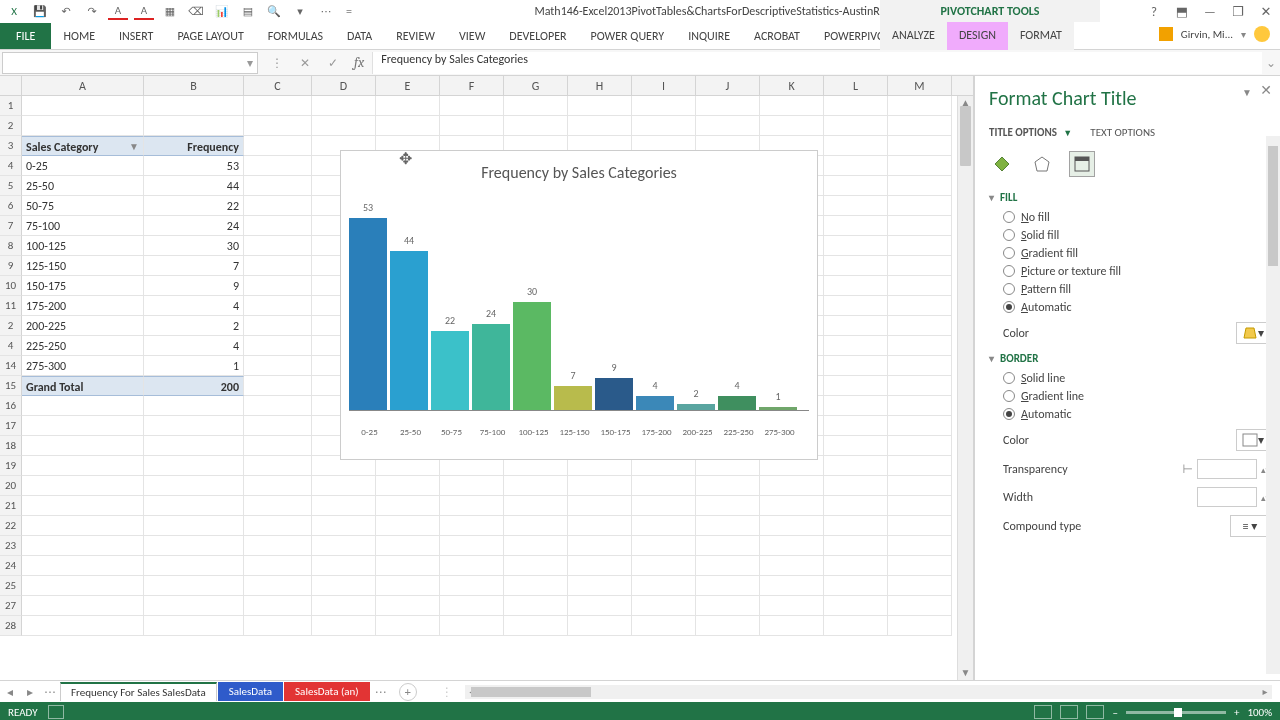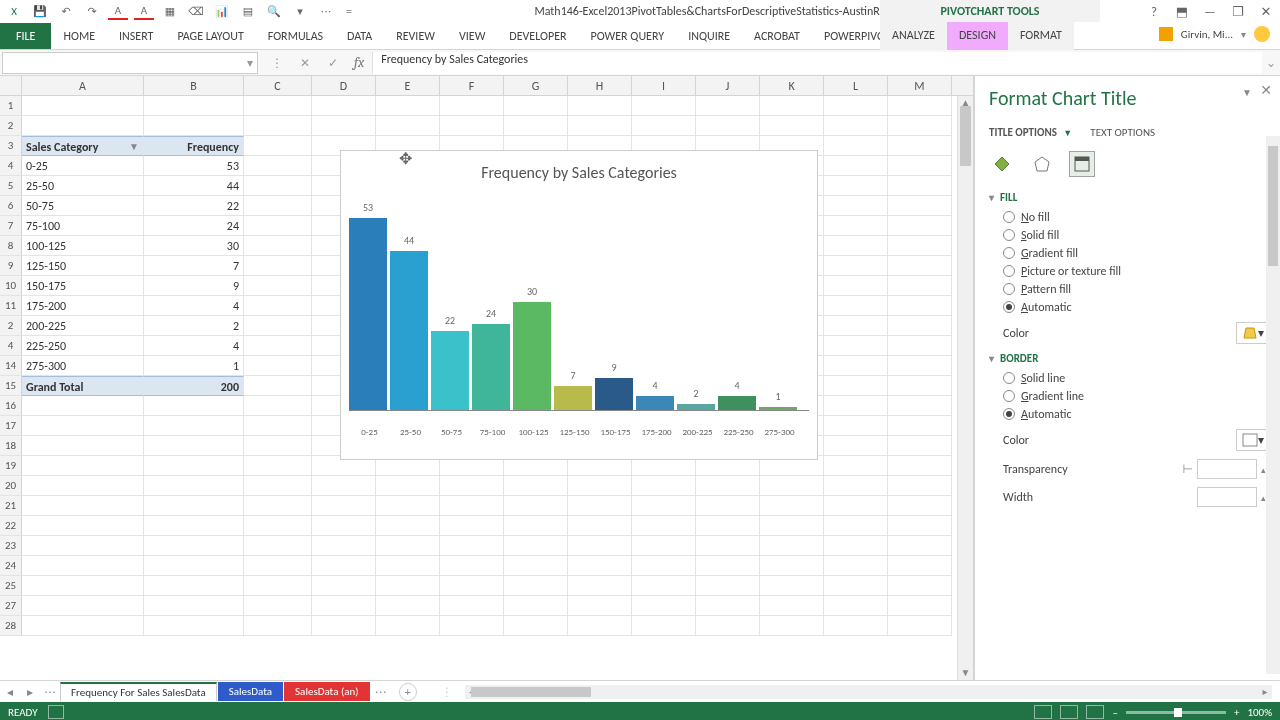--- a/index.html
+++ b/index.html
@@ -774,20 +774,24 @@
         <span style="color:#888;font-size:9px;">▴▾</span>
       </div>
     </div>
     <div class="prop-row">
       <span>Width</span>
       <div style="display:flex;align-items:center;gap:4px;">
         <input class="prop-input" value="" style="">
         <span style="color:#888;font-size:9px;">▴▾</span>
       </div>
     </div>
+    <div class="prop-row">
+      <span>Compound type</span>
+      <div class="swatch-btn" style="width:40px;">≡ ▾</div>
+    </div>
 
     <div class="tp-scroll">
         <div class="thumb"></div>
       </div>
   </div>
 </div>
 
 <div class="sheetbar">
   <div class="sb-nav">◂</div>
   <div class="sb-nav">▸</div>

